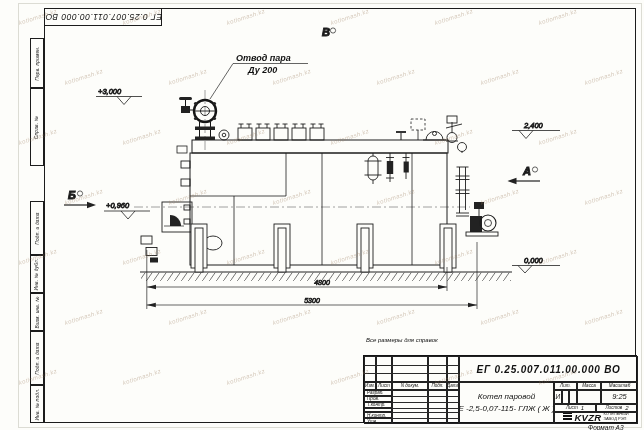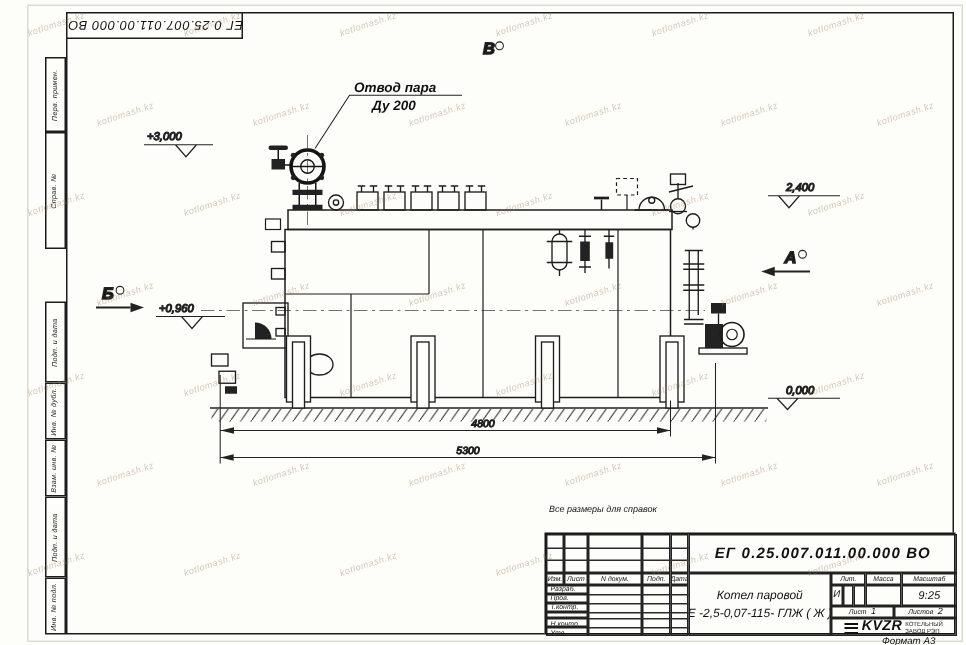--- a/index.html
+++ b/index.html
@@ -15,21 +15,21 @@
   .stamp span{transform:rotate(180deg);font:italic 8.5px "Liberation Sans",sans-serif;letter-spacing:.5px;color:#111;white-space:nowrap}
   #tb{border:1.6px solid #141414;background:#fdfdfa}
   .cell{position:absolute;border:1px solid #222;display:flex;align-items:center;justify-content:center;color:#111;font:italic 4.6px "Liberation Sans",sans-serif;overflow:hidden;white-space:nowrap}
   .cell.lbl{justify-content:flex-start;padding-left:2px}
   .hline{position:absolute;background:#2a2a2a;height:1px}
   .t-doc{font:italic 600 10px "Liberation Sans",sans-serif;letter-spacing:.8px}
   .t-name{flex-direction:column;font:italic 8px "Liberation Sans",sans-serif;line-height:1.5}
   .t-scale{font:italic 7.5px "Liberation Sans",sans-serif}
   .t-lit{font:italic 6.5px "Liberation Sans",sans-serif}
   .sheetrow .num{font:italic 6px "Liberation Sans",sans-serif;margin-left:3px}
-  .logo-wrap{display:flex;align-items:flex-end;gap:2px}
+  .logo-wrap{display:flex;align-items:flex-start;gap:2px}
   .logo-bars{width:9px;height:8px;background:repeating-linear-gradient(180deg,#111 0 1.6px,transparent 1.6px 3px)}
   .logo-kvzr{font:italic 900 9.5px "Liberation Sans",sans-serif;color:#111;letter-spacing:.3px}
   .logo-sub{display:flex;flex-direction:column;font:4px "Liberation Sans",sans-serif;color:#222;line-height:1.15;text-align:left}
   .note{font:italic 6px "Liberation Sans",sans-serif;color:#111}
   .fmt{font:italic 6.5px "Liberation Sans",sans-serif;color:#111}
   .wm{position:absolute;font:italic 6px "Liberation Sans",sans-serif;color:rgba(150,118,86,.40);transform:rotate(-18deg);letter-spacing:.4px;pointer-events:none}
   svg text{fill:#111}
   .ts{font:italic 7.5px "Liberation Sans",sans-serif}
   .td{font:italic 7px "Liberation Sans",sans-serif}
   .tmk{font:italic 700 11px "Liberation Sans",sans-serif}

